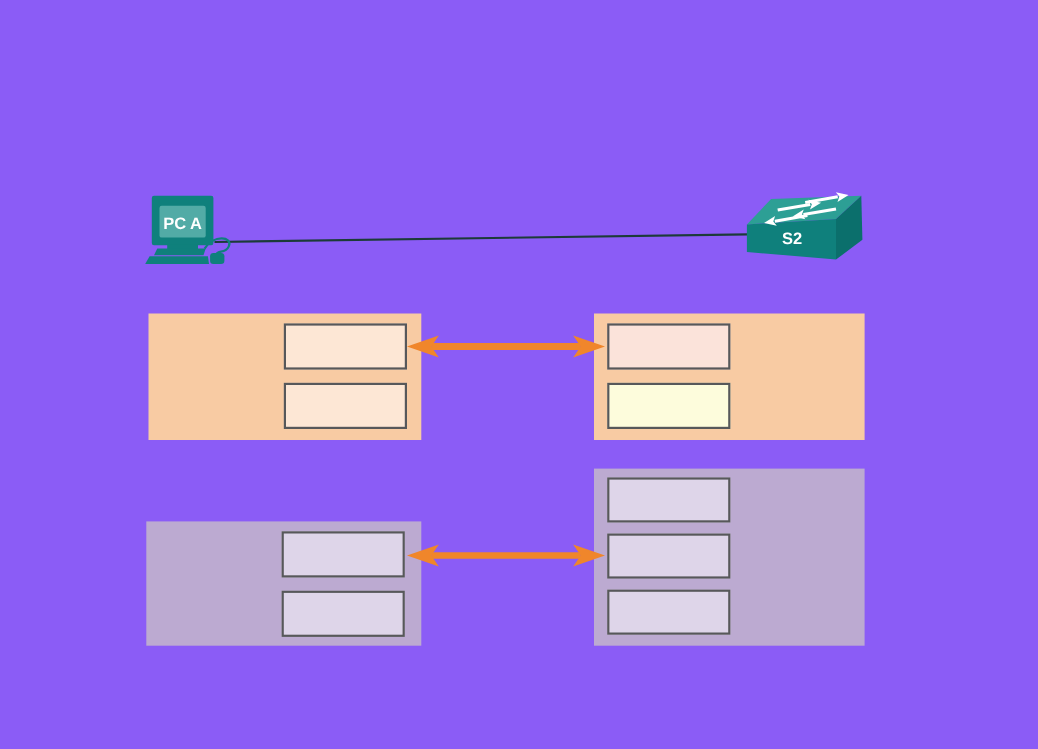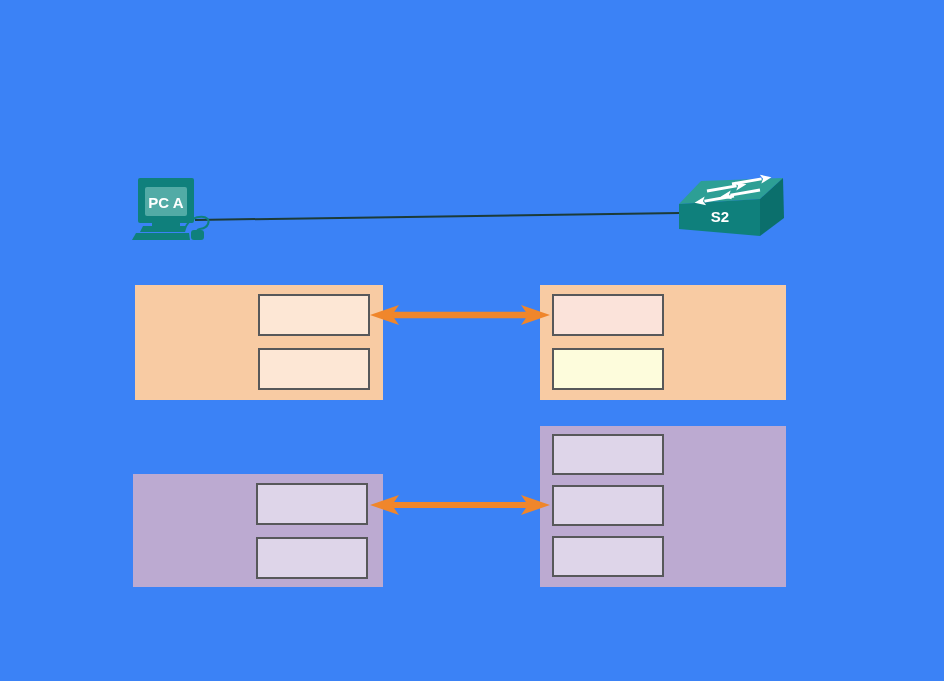--- a/index.html
+++ b/index.html
@@ -12,21 +12,21 @@
   .col-left{left:12px;top:9px;}
   .triple{top:8px;gap:10px;}
   .slot{width:112px;height:42px;border:2px solid #57585a;box-sizing:border-box;}
   .triple .slot{height:41px;}
   .dblarrow{position:absolute;}
   svg text{font-family:"Liberation Sans",sans-serif;font-weight:bold;}
 </style>
 </head>
 <body>
 
-<div class="stage" style="background: #3b82f6;">
+<div class="stage" style="background: #8b5cf6;">
 
   <svg class="topo" width="944" height="270" viewBox="0 0 944 270">
 
     <line x1="195" y1="220" x2="680" y2="213" stroke-width="2" stroke="#1c3b38"></line>
 
     <g>
       <path d="M186,226 C194,213 212,215 208,224 C205,231 198,227 197,231" fill="none" stroke-width="2" stroke="#0f807c"></path>
       <rect x="138" y="178" width="56" height="45" rx="2" fill="#0f807c"></rect>
       <rect x="145" y="187" width="42" height="29" rx="2" fill="#52aba6"></rect>
       <text x="166" y="208" text-anchor="middle" font-size="15" fill="#ffffff">PC A</text>

